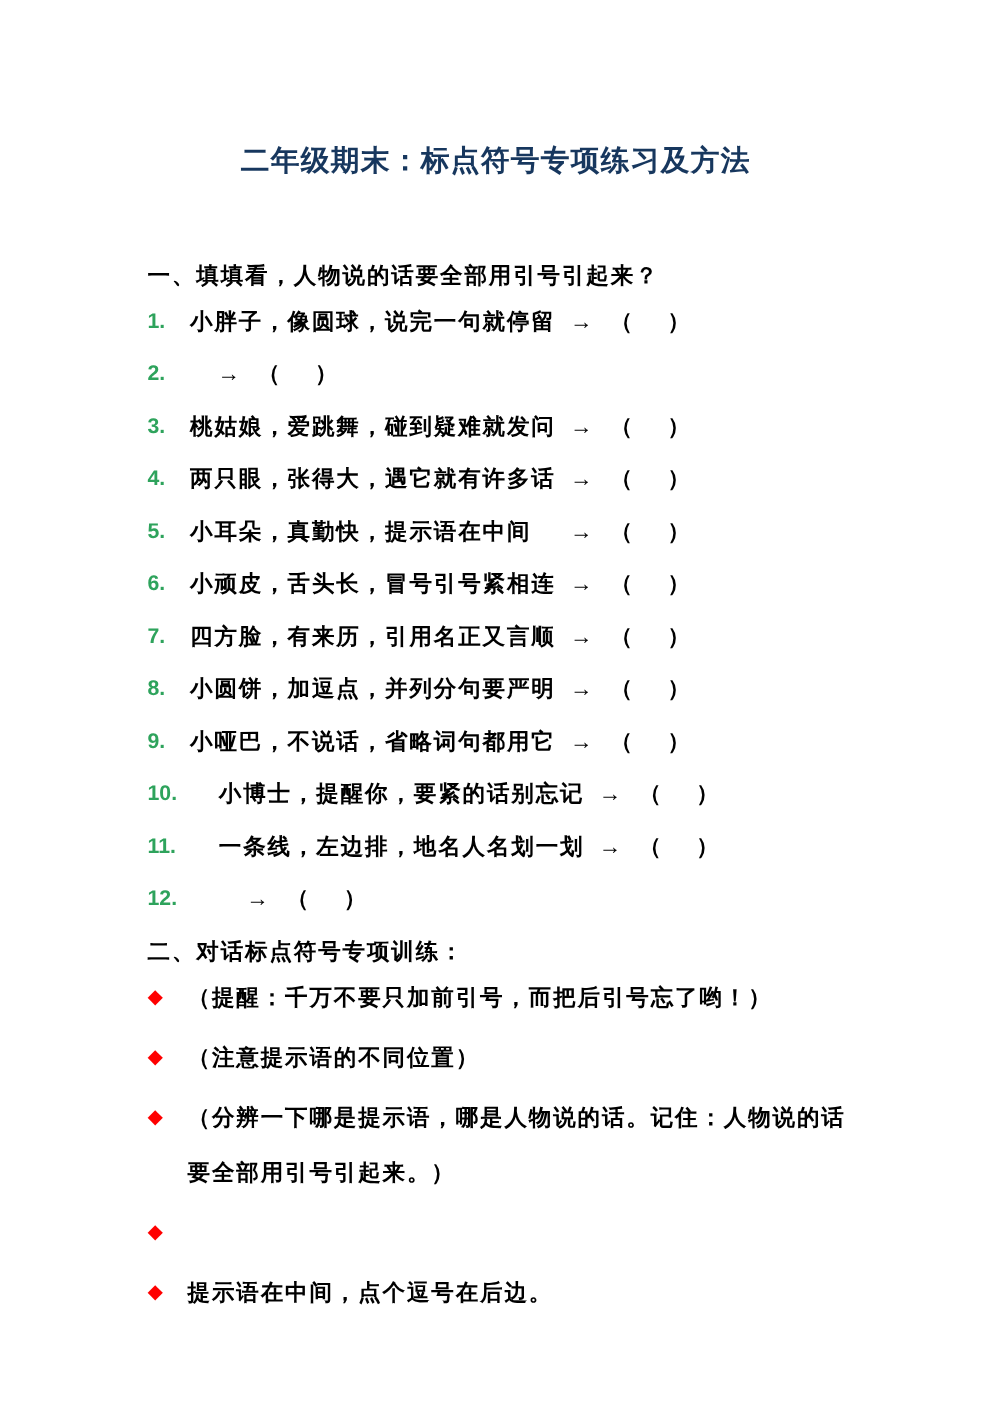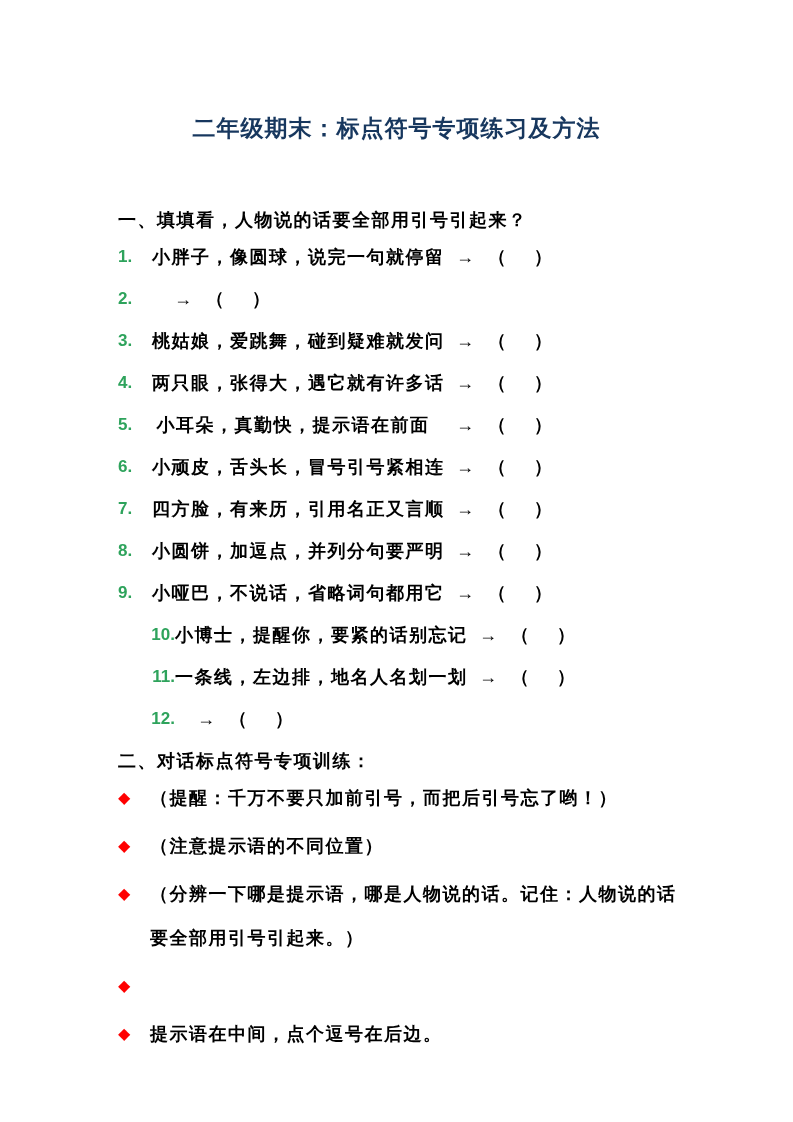--- a/index.html
+++ b/index.html
@@ -38,22 +38,22 @@
     letter-spacing: 1.5px;
     white-space: nowrap;
   }
   .q-num {
     color: #2ea35c;
     font-size: 17px;
     letter-spacing: 0;
     width: 34px;
     flex: 0 0 34px;
   }
-  .q-row.wide-num .q-num { width: 57px; flex: 0 0 57px; text-align: right; }
-  .q-text { width: 282px; flex: 0 0 282px; text-align: center; }
+  .q-row.wide-num .q-num { width: 57px; flex: 0 0 57px; }
+  .q-text { width: 282px; flex: 0 0 282px; }
   .q-arrow { margin-left: 22px; font-size: 18px; letter-spacing: 0; }
   .q-paren-open { margin-left: 14px; letter-spacing: 0; }
   .q-blank { display: inline-block; width: 28px; }
   .q-paren-close { letter-spacing: 0; }
   .section2-heading {
     margin: 8px 0 0 118px;
     font-size: 18px;
     line-height: 26px;
     letter-spacing: 1.5px;
   }
@@ -117,21 +117,21 @@
       <span class="q-num">4.</span>
       <span class="q-text">两只眼，张得大，遇它就有许多话</span>
       <span class="q-arrow">→</span>
       <span class="q-paren-open">（</span>
       <span class="q-blank"></span>
       <span class="q-paren-close">）</span>
     </div>
 
     <div class="q-row">
       <span class="q-num">5.</span>
-      <span class="q-text">小耳朵，真勤快，提示语在前面</span>
+      <span class="q-text">小耳朵，真勤快，提示语在中间</span>
       <span class="q-arrow">→</span>
       <span class="q-paren-open">（</span>
       <span class="q-blank"></span>
       <span class="q-paren-close">）</span>
     </div>
 
     <div class="q-row">
       <span class="q-num">6.</span>
       <span class="q-text">小顽皮，舌头长，冒号引号紧相连</span>
       <span class="q-arrow">→</span>

